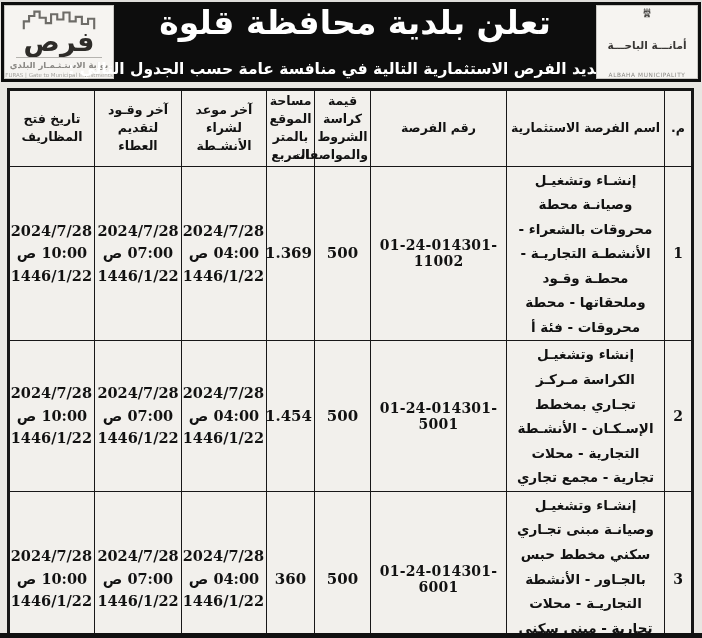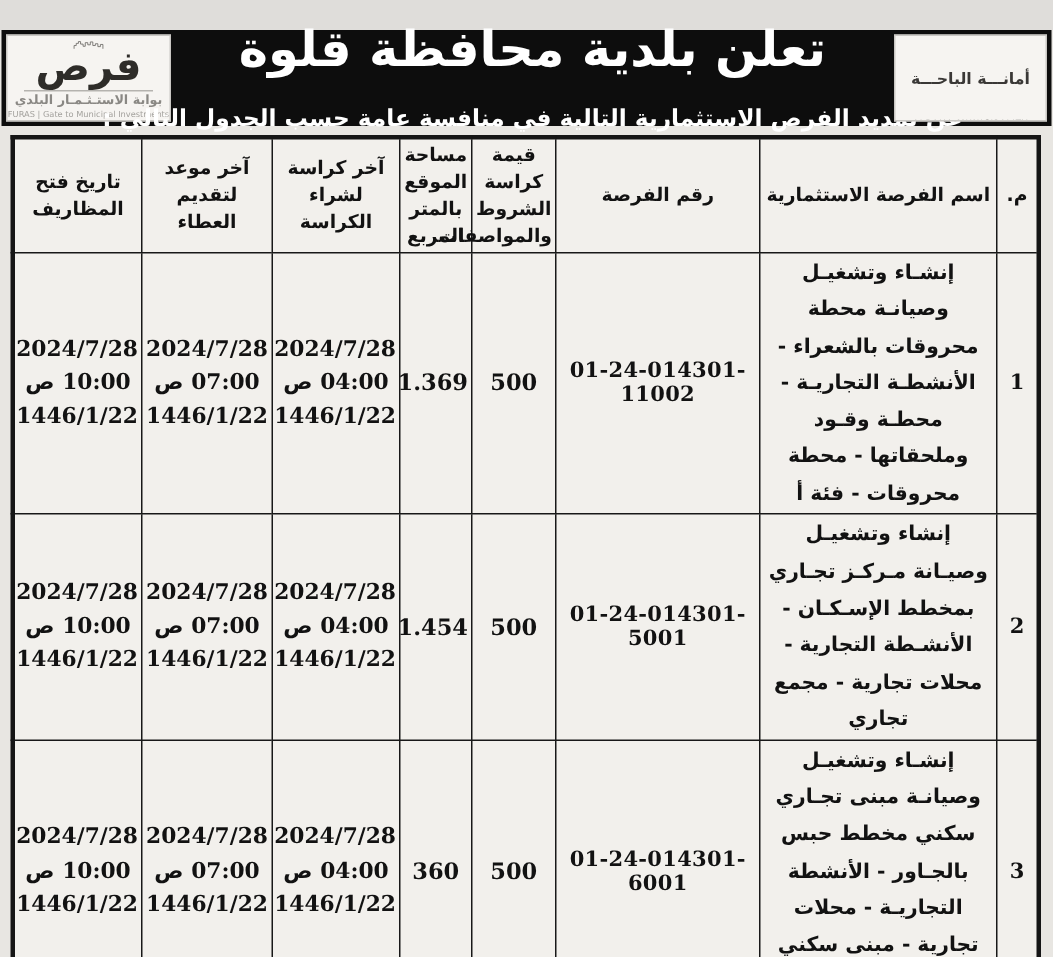--- a/index.html
+++ b/index.html
@@ -11,22 +11,22 @@
   }
   .page {
     position: relative;
     width: 702px; height: 638px;
     background: #e8e6e2;
   }
 
   
   .header {
     position: relative;
-    margin: 20px 1px 0 1px;
-    height: 64px;
+    margin: 2px 1px 0 1px;
+    height: 80px;
     background: #0d0d0d;
     text-decoration: underline;
   }
   .logo-box {
     position: absolute; top: 3px; bottom: 3px;
     background: #f6f4f1;
     border: 1px solid #c9c7c3;
     display: flex; flex-direction: column;
     align-items: center; justify-content: flex-start;
     overflow: hidden;
@@ -163,22 +163,22 @@
         <col style="width:87px">
         <col style="width:86px">
     </colgroup>
     <thead>
       <tr>
         <th>م.</th>
         <th>اسم الفرصة الاستثمارية</th>
         <th>رقم الفرصة</th>
         <th>قيمة كراسة الشروط والمواصفات</th>
         <th>مساحة الموقع بالمتر المربع</th>
-        <th>آخر كراسة لشراء الكراسة</th>
-        <th>آخر موعد لتقديم العطاء</th>
+        <th>آخر موعد لشراء الأنشـطة</th>
+        <th>آخر وقـود لتقديم العطاء</th>
         <th>تاريخ فتح المظاريف</th>
       </tr>
     </thead>
     <tbody>
       <tr class="row-1">
         <td class="cell-no">1</td>
         <td class="cell-name">إنشـاء وتشغيـل وصيانـة محطة محروقات بالشعراء - الأنشطـة التجاريـة - محطـة وقـود وملحقاتها - محطة محروقات - فئة أ</td>
         <td class="cell-number">01-24-014301-11002</td>
         <td class="cell-val">500</td>
         <td class="cell-area">1.369</td>
@@ -193,21 +193,21 @@
           <div>1446/1/22</div>
         </td>
         <td class="cell-date">
           <div>2024/7/28</div>
           <div>10:00 ص</div>
           <div>1446/1/22</div>
         </td>
       </tr>
       <tr class="row-2">
         <td class="cell-no">2</td>
-        <td class="cell-name">إنشاء وتشغيـل وصيـانة مـركـز تجـاري بمخطط الإسـكـان - الأنشـطة التجارية - محلات تجارية - مجمع تجاري</td>
+        <td class="cell-name">إنشاء وتشغيـل الكراسة مـركـز تجـاري بمخطط الإسـكـان - الأنشـطة التجارية - محلات تجارية - مجمع تجاري</td>
         <td class="cell-number">01-24-014301-5001</td>
         <td class="cell-val">500</td>
         <td class="cell-area">1.454</td>
         <td class="cell-date">
           <div>2024/7/28</div>
           <div>04:00 ص</div>
           <div>1446/1/22</div>
         </td>
         <td class="cell-date">
           <div>2024/7/28</div>

